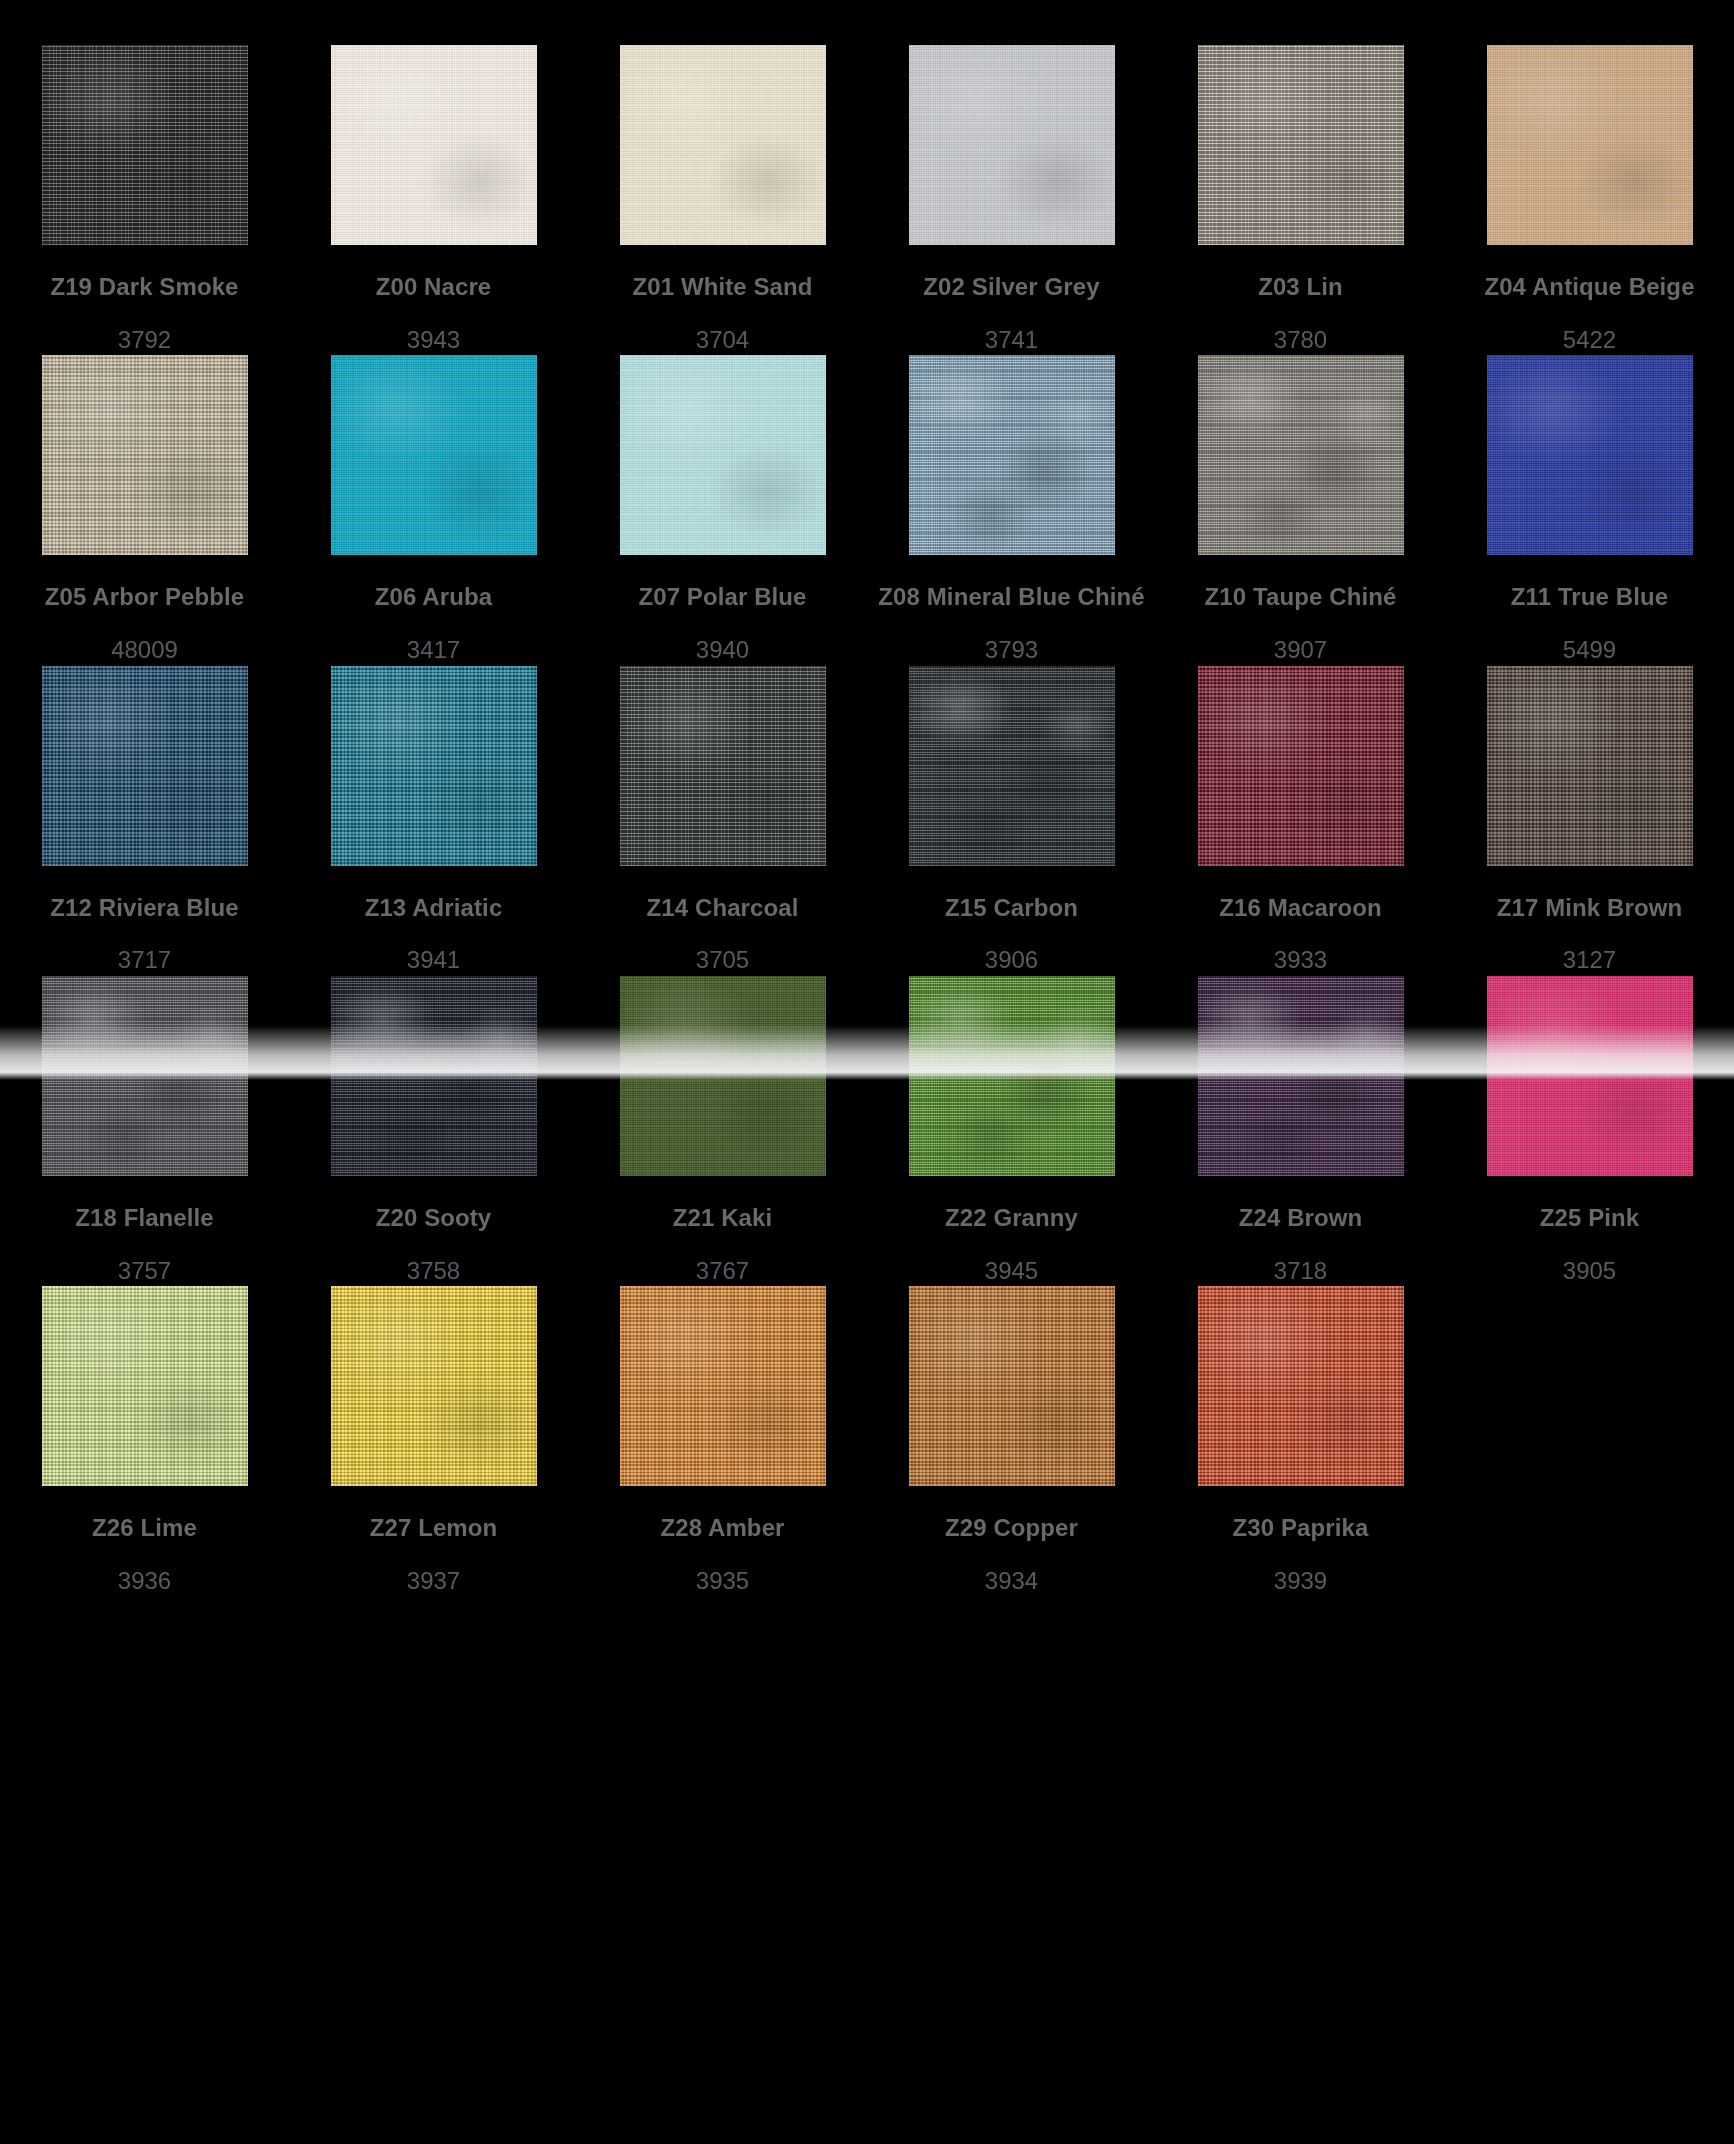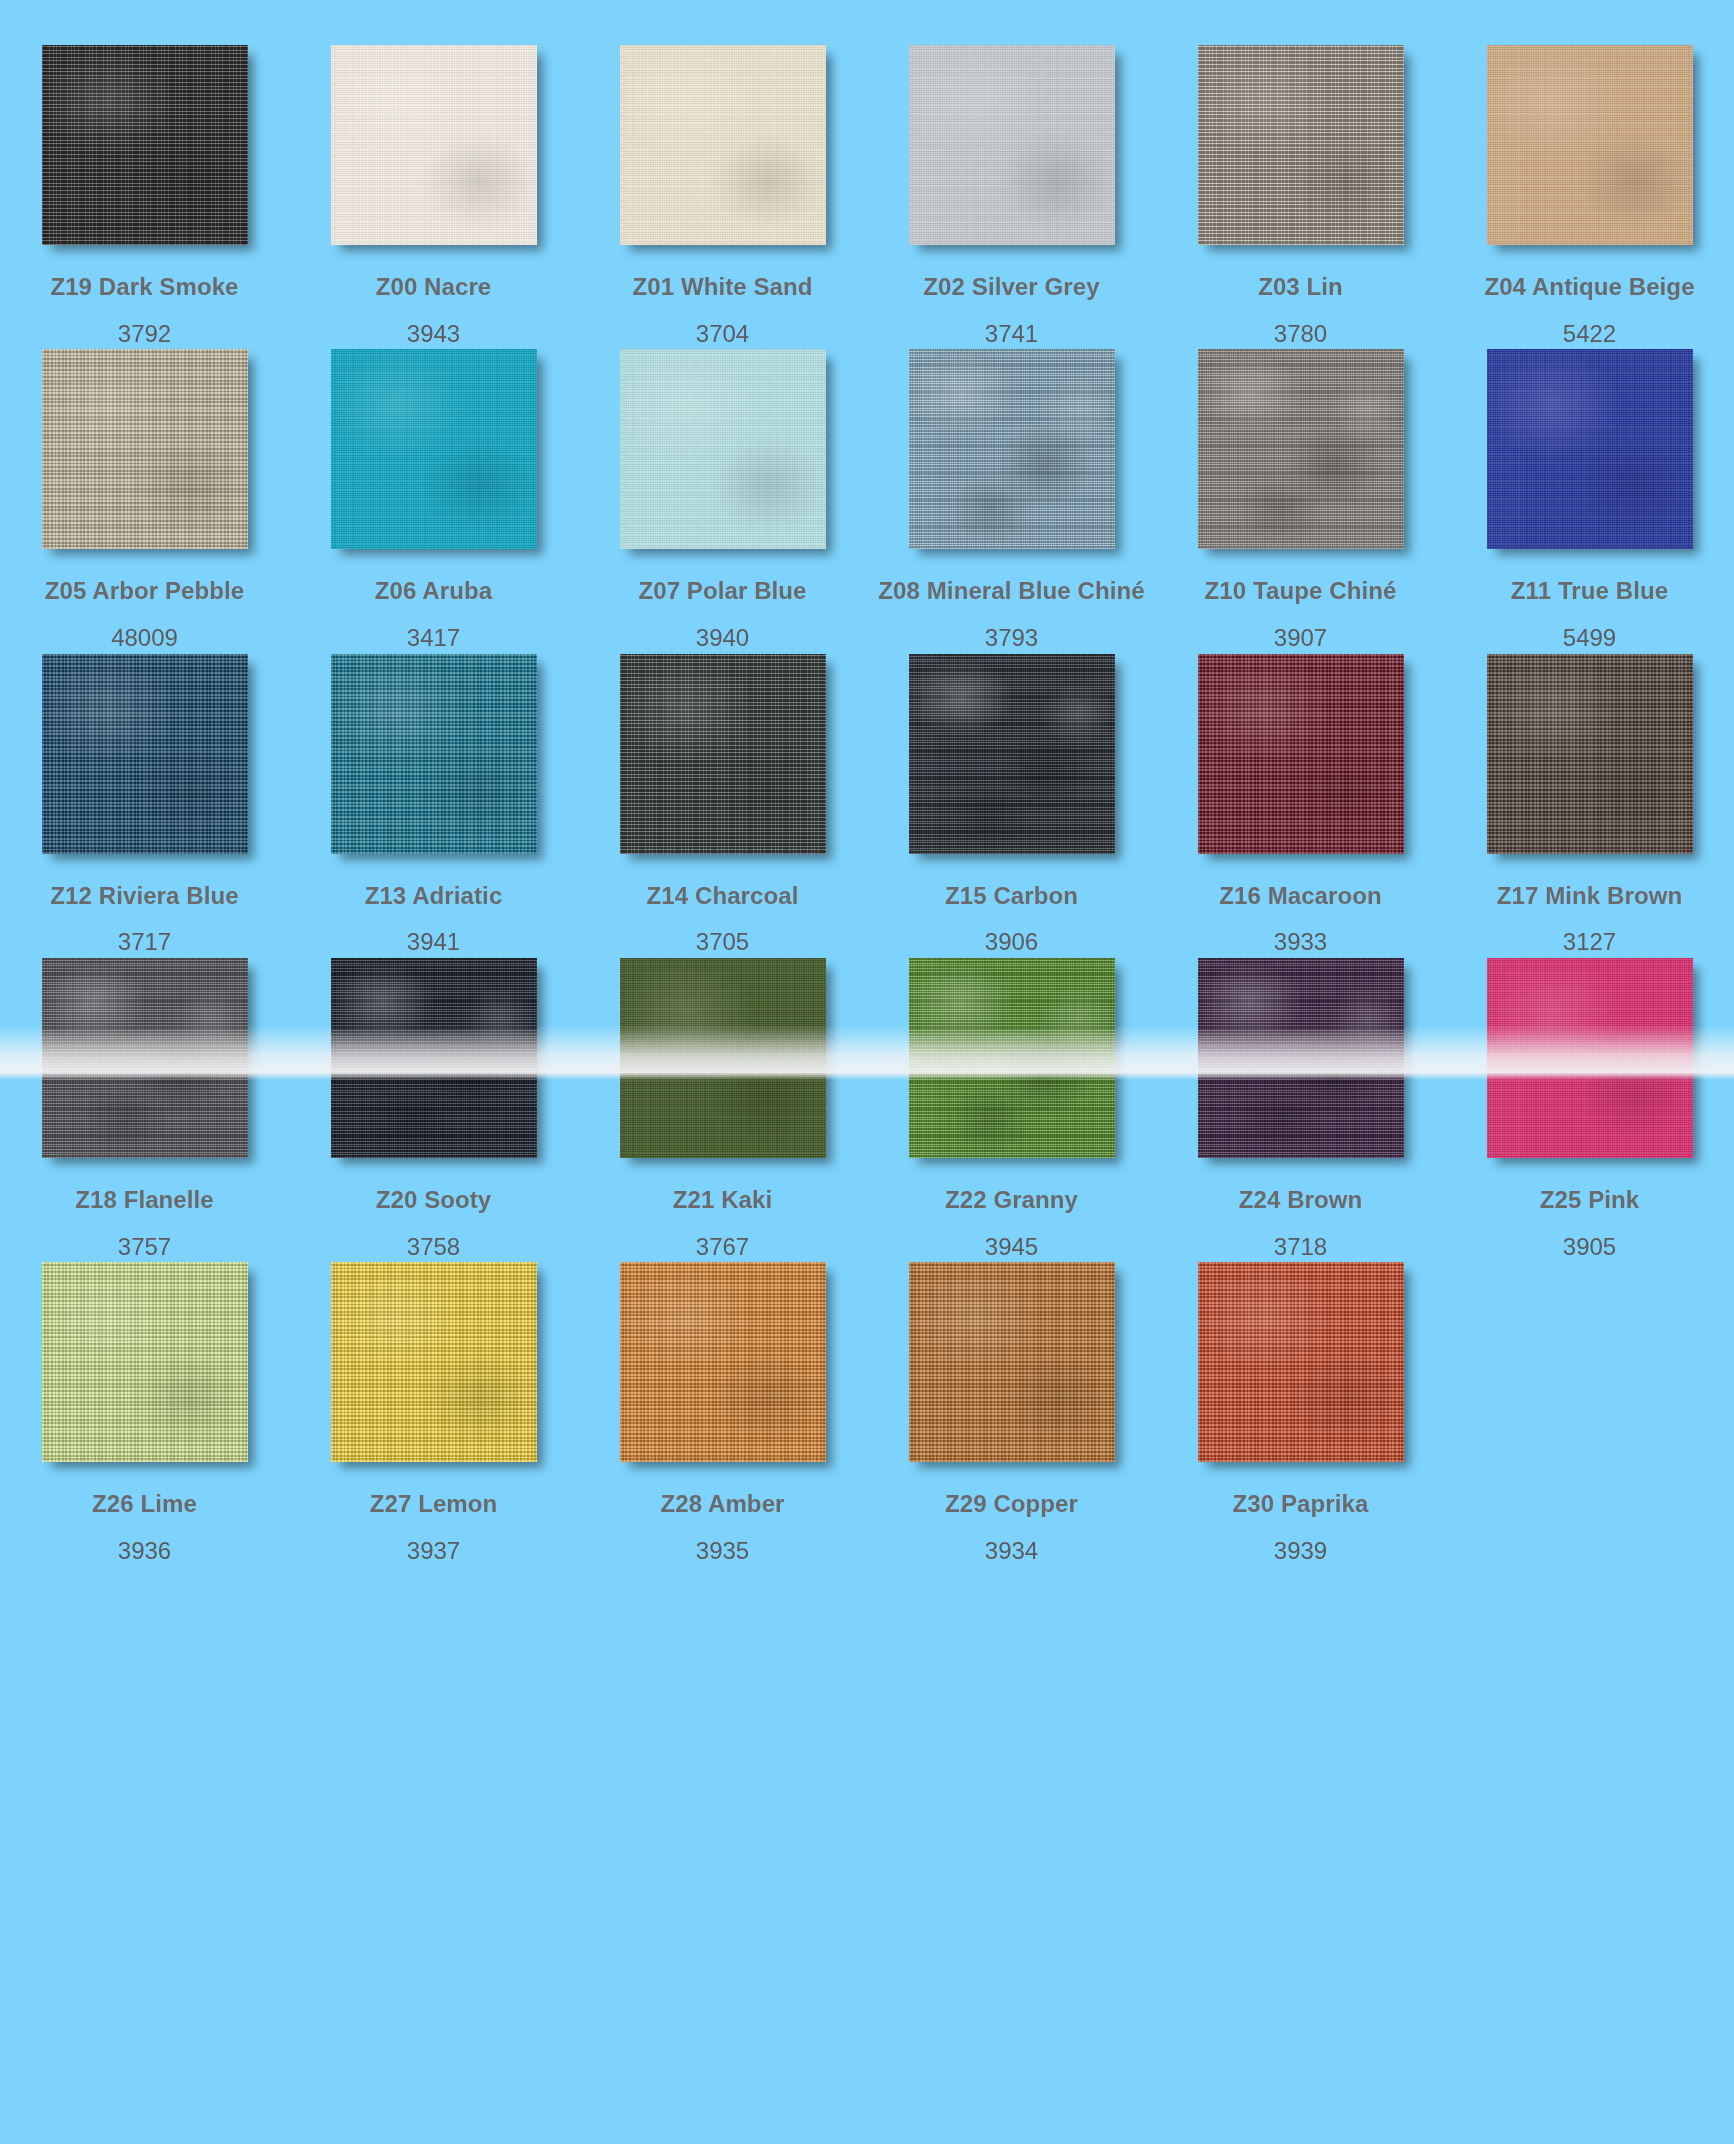--- a/index.html
+++ b/index.html
@@ -10,21 +10,21 @@
     height:2145px;
     background:#ffffff;
     font-family:"Liberation Sans", sans-serif;
     overflow:hidden;
   }
 
   #swatch-catalog {
     position:relative;
     width:1734px;
     height:2145px;
-    background:#7dd3fc;
+    background:#000000;
   }
 
   .swatch-grid {
     display:grid;
     grid-template-columns:repeat(6, 289px);
     width:1734px;
     padding-top:45px;
   }
 
   .swatch-cell {
@@ -137,21 +137,21 @@
     text-align:center;
     font-size:24px;
     font-weight:bold;
     color:#6a6a6d;
     line-height:1.32;
     letter-spacing:0.1px;
   }
 
   .swatch-code {
     width:267px;
-    margin-top:15px;
+    margin-top:21px;
     text-align:center;
     font-size:24px;
     font-weight:normal;
     color:#5b5b5f;
     line-height:1.32;
   }
 
   #page-break-divider {
     position:absolute;
     left:0;

